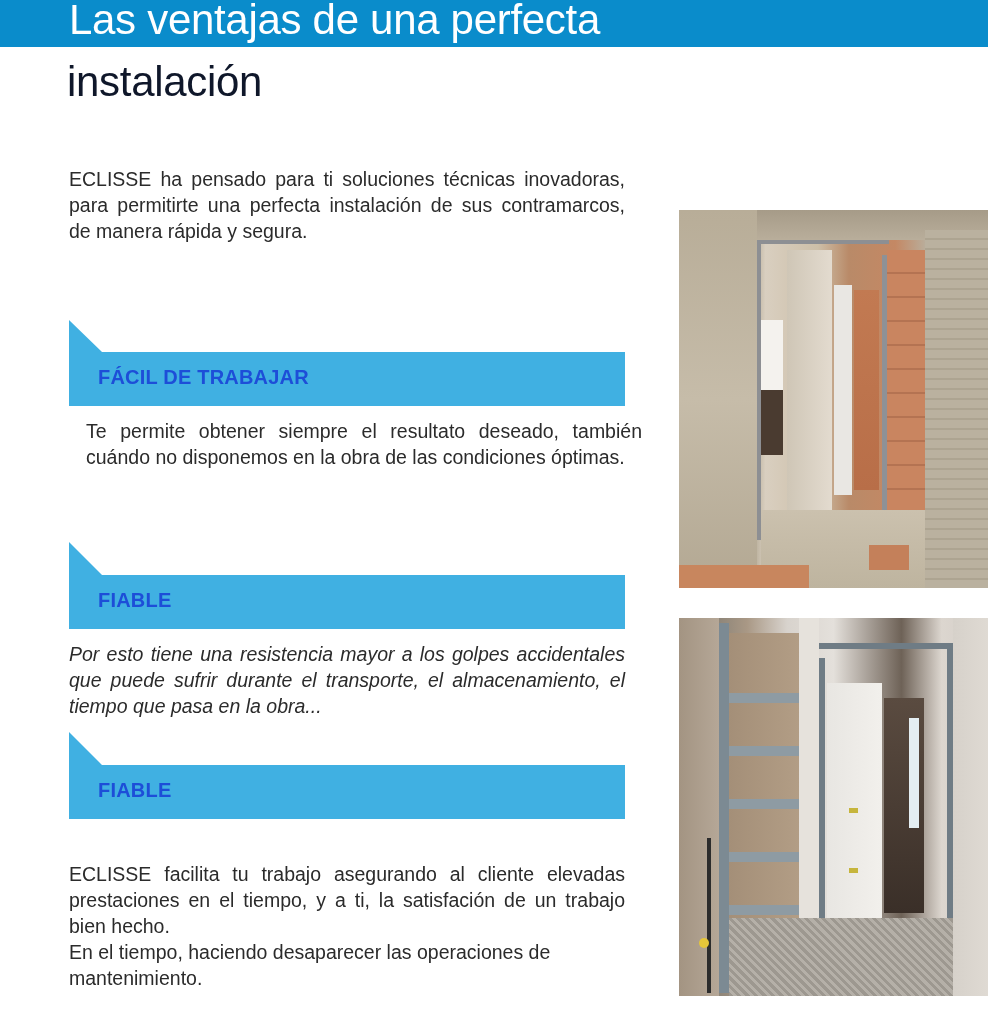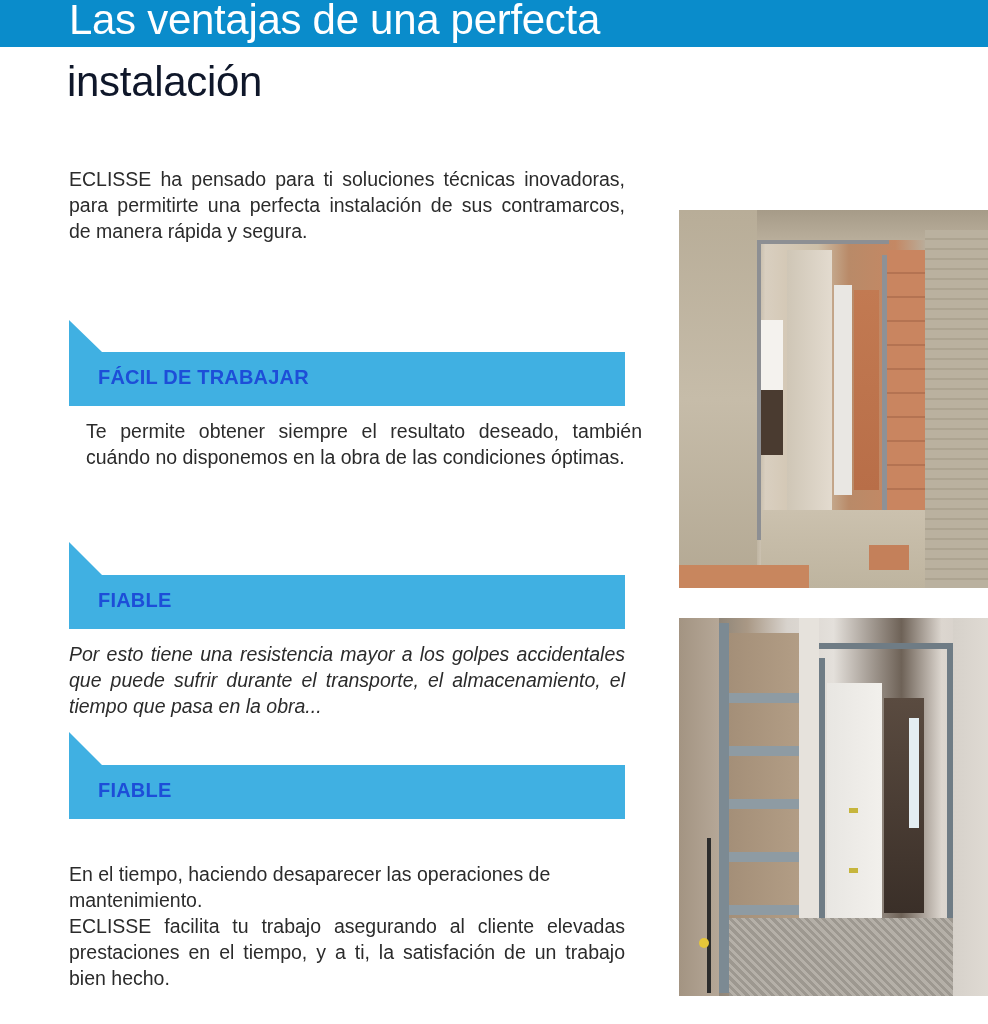--- a/index.html
+++ b/index.html
@@ -91,22 +91,22 @@
   <p>Por esto tiene una resistencia mayor a los golpes accidentales que puede sufrir durante el transporte, el almacenamiento, el tiempo que pasa en la obra...</p>
 </div>
 
 <div class="banner b3">
   <svg width="556" height="87" viewBox="0 0 556 87">
     <polygon points="0,0 33,33 556,33 556,87 0,87" fill="#40b0e2"></polygon>
   </svg>
   <div class="banner-label" style="top:47px">FIABLE</div>
 </div>
 <div class="para p3">
+  <p>ECLISSE facilita tu trabajo asegurando al cliente elevadas prestaciones en el tiempo, y a ti, la satisfación de un trabajo bien hecho.</p>
   <p style="text-align:left">En el tiempo, haciendo desaparecer las operaciones de mantenimiento.</p>
-  <p>ECLISSE facilita tu trabajo asegurando al cliente elevadas prestaciones en el tiempo, y a ti, la satisfación de un trabajo bien hecho.</p>
 </div>
 
 <div class="photo photo1">
   <div class="layer" style="left:0;top:0;width:309px;height:30px;background:linear-gradient(180deg,#a69b88,#b9ae9b);"></div>
 
   <div class="layer" style="left:0;top:0;width:78px;height:378px;background:linear-gradient(180deg,#b8ad98,#c6bca9 50%,#b3a893);"></div>
 
   <div class="layer" style="left:78px;top:30px;width:4px;height:300px;background:#8d8f93;"></div>
   <div class="layer" style="left:82px;top:30px;width:128px;height:4px;background:#8d8f93;"></div>
   <div class="layer" style="left:82px;top:110px;width:22px;height:70px;background:#f4f2ee;"></div>

